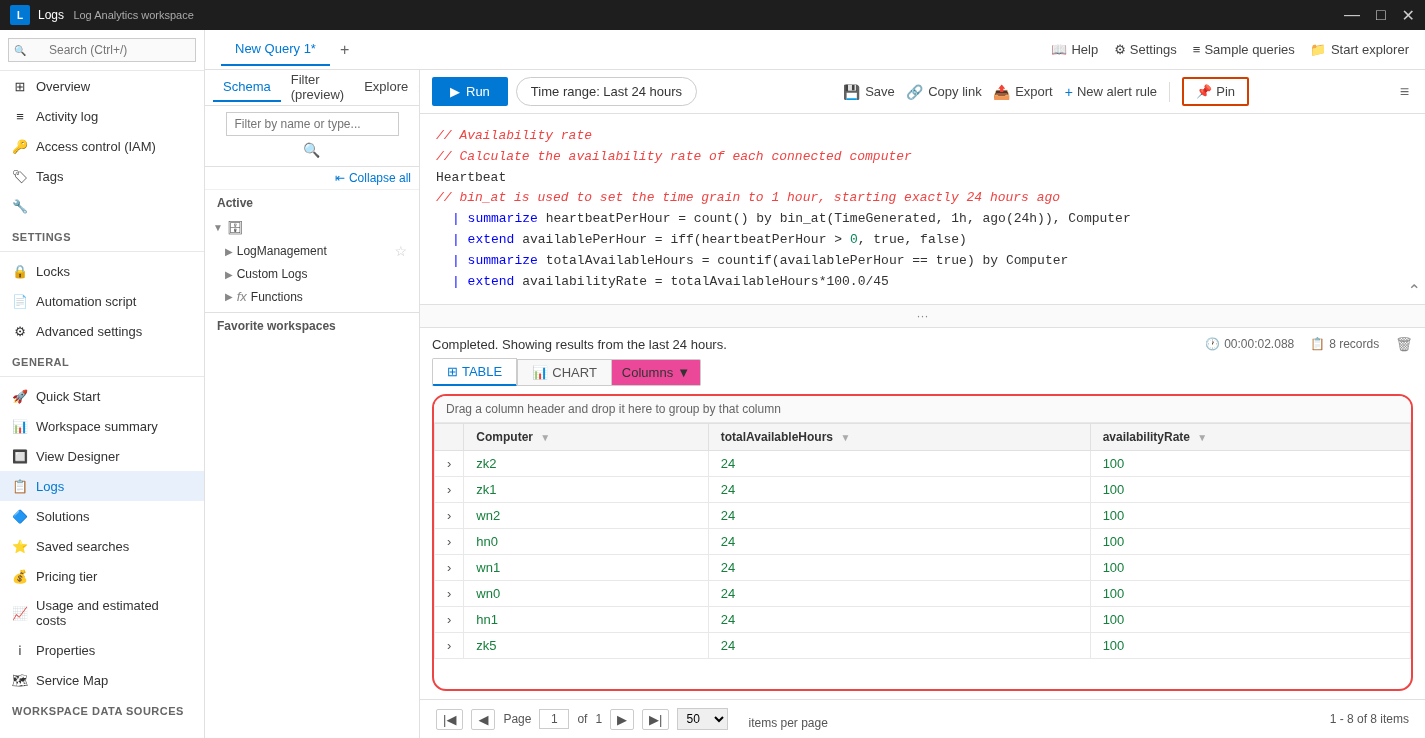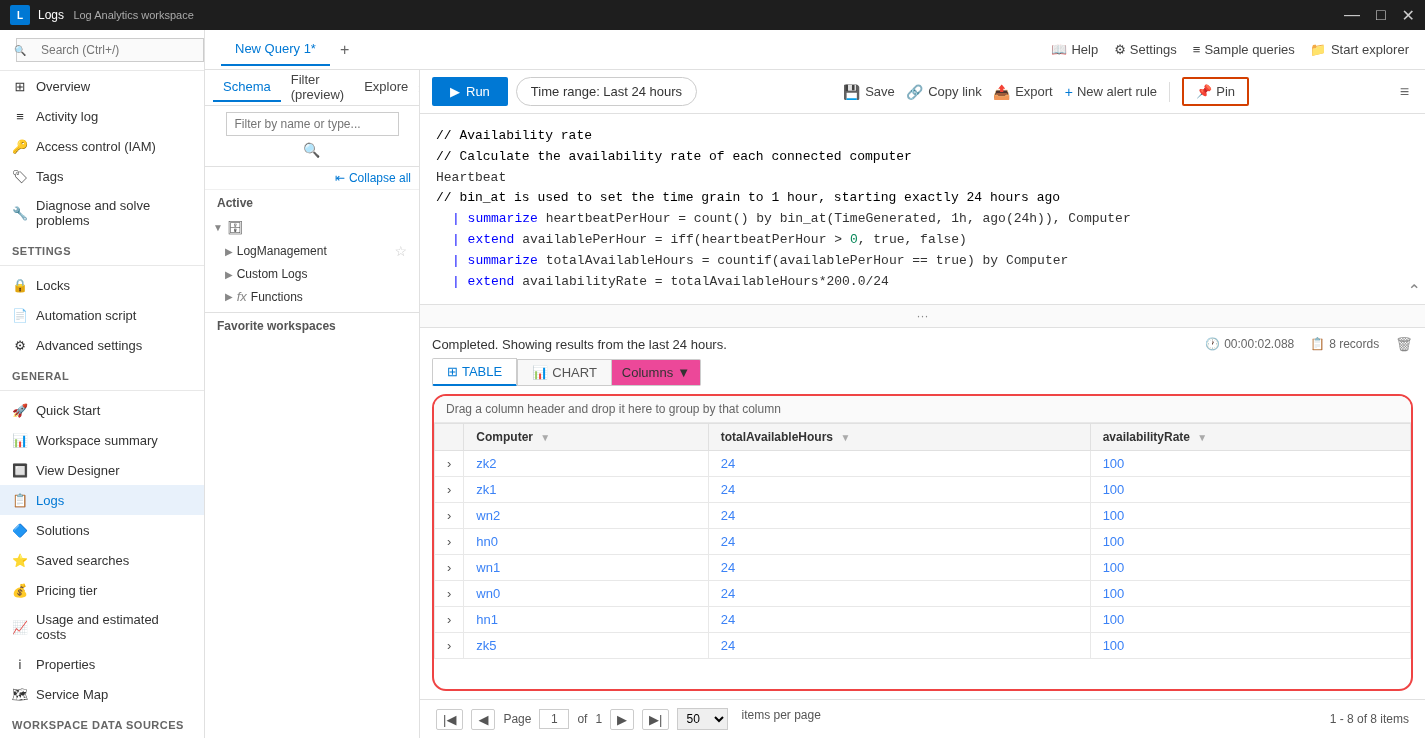--- a/index.html
+++ b/index.html
@@ -42,26 +42,25 @@
       flex-shrink: 0;
       overflow-y: auto;
     }
     .sidebar-search {
       padding: 8px;
       border-bottom: 1px solid #e8e8e8;
     }
     .sidebar-search input {
       width: 100%;
       border: 1px solid #ccc;
-      padding: 4px 8px 4px 24px;
+      padding: 4px 8px 4px 40px;
       font-size: 12px;
       background: #fafafa;
       color: #333;
       outline: none;
-      margin-left: 8px;
     }
     .sidebar-search-wrap {
       position: relative;
     }
     .sidebar-search-wrap::before {
       content: '🔍';
       position: absolute;
       left: 6px;
       top: 50%;
       transform: translateY(-50%);
@@ -275,21 +274,21 @@
     .code-editor {
       background: #fff;
       padding: 12px 16px;
       font-family: 'Consolas', 'Courier New', monospace;
       font-size: 13px;
       line-height: 1.6;
       border-bottom: 1px solid #e0e0e0;
       flex-shrink: 0;
       position: relative;
     }
-    .code-comment { color: #000000; }
+    .code-comment { color: #ef4444; font-style: italic; }
     .code-keyword { color: #0000ff; }
     .code-number { color: #09885a; }
     .code-default { color: #333; }
     .code-indent { padding-left: 16px; display: block; }
     .editor-collapse-btn {
       position: absolute;
       right: 4px;
       bottom: 4px;
       background: none;
       border: none;
@@ -365,21 +364,21 @@
       font-weight: 600;
       color: #333;
       text-align: left;
       white-space: nowrap;
     }
     table.results-table th .filter-icon { color: #aaa; font-size: 10px; margin-left: 4px; }
     table.results-table td {
       border: 1px solid #e8e8e8;
       padding: 5px 12px;
       font-size: 13px;
-      color: #3b82f6;
+      color: #15803d;
     }
     table.results-table .expand-cell { width: 24px; text-align: center; cursor: pointer; color: #555; }
 
     
     .pagination {
       display: flex;
       align-items: center;
       justify-content: center;
       gap: 8px;
       padding: 8px 16px;
@@ -395,21 +394,21 @@
       color: #555; border-radius: 2px;
     }
     .page-num {
       border: 1px solid #ccc;
       padding: 2px 8px;
       font-size: 12px;
       min-width: 30px;
       text-align: center;
     }
     .items-per-page {
-      display: flex; align-items: flex-start; gap: 13px;
+      display: flex; align-items: flex-end; gap: 20px;
     }
     .items-select {
       border: 1px solid #ccc;
       padding: 2px 4px;
       font-size: 12px;
     }
     .pagination-right { margin-left: auto; font-size: 12px; color: #555; }
 
     
     ::-webkit-scrollbar { width: 6px; height: 6px; }
@@ -454,21 +453,20 @@
     <div class="sidebar-item">
       <span class="icon">🔑</span>
       <span>Access control (IAM)</span>
     </div>
     <div class="sidebar-item">
       <span class="icon">🏷</span>
       <span>Tags</span>
     </div>
     <div class="sidebar-item">
       <span class="icon">🔧</span>
-      <span>Diagnose and solve problems</span>
     </div>
 
     <div class="sidebar-section-header">Settings</div>
     <hr class="sidebar-divider">
     <div class="sidebar-item">
       <span class="icon">🔒</span>
       <span>Locks</span>
     </div>
     <div class="sidebar-item">
       <span class="icon">📄</span>
@@ -647,21 +645,21 @@
           <div>
             <span class="code-indent"><span class="code-keyword">| summarize </span><span class="code-default">heartbeatPerHour = count() by bin_at(TimeGenerated, 1h, ago(24h)), Computer</span></span>
           </div>
           <div>
             <span class="code-indent"><span class="code-keyword">| extend </span><span class="code-default">availablePerHour = iff(heartbeatPerHour &gt; </span><span class="code-number">0</span><span class="code-default">, true, false)</span></span>
           </div>
           <div>
             <span class="code-indent"><span class="code-keyword">| summarize </span><span class="code-default">totalAvailableHours = countif(availablePerHour == true) by Computer</span></span>
           </div>
           <div>
-            <span class="code-indent"><span class="code-keyword">| extend </span><span class="code-default">availabilityRate = totalAvailableHours*200.0/24</span></span>
+            <span class="code-indent"><span class="code-keyword">| extend </span><span class="code-default">availabilityRate = totalAvailableHours*100.0/45</span></span>
           </div>
           <button class="editor-collapse-btn">⌃</button>
         </div>
 
         <div style="display:flex; align-items:center; justify-content:center; padding: 4px; border-bottom: 1px solid #e0e0e0; background:#fafafa;">
           <span style="color:#888; font-size:12px;">···</span>
         </div>
 
         <div class="results-area">
           <div class="results-header">

